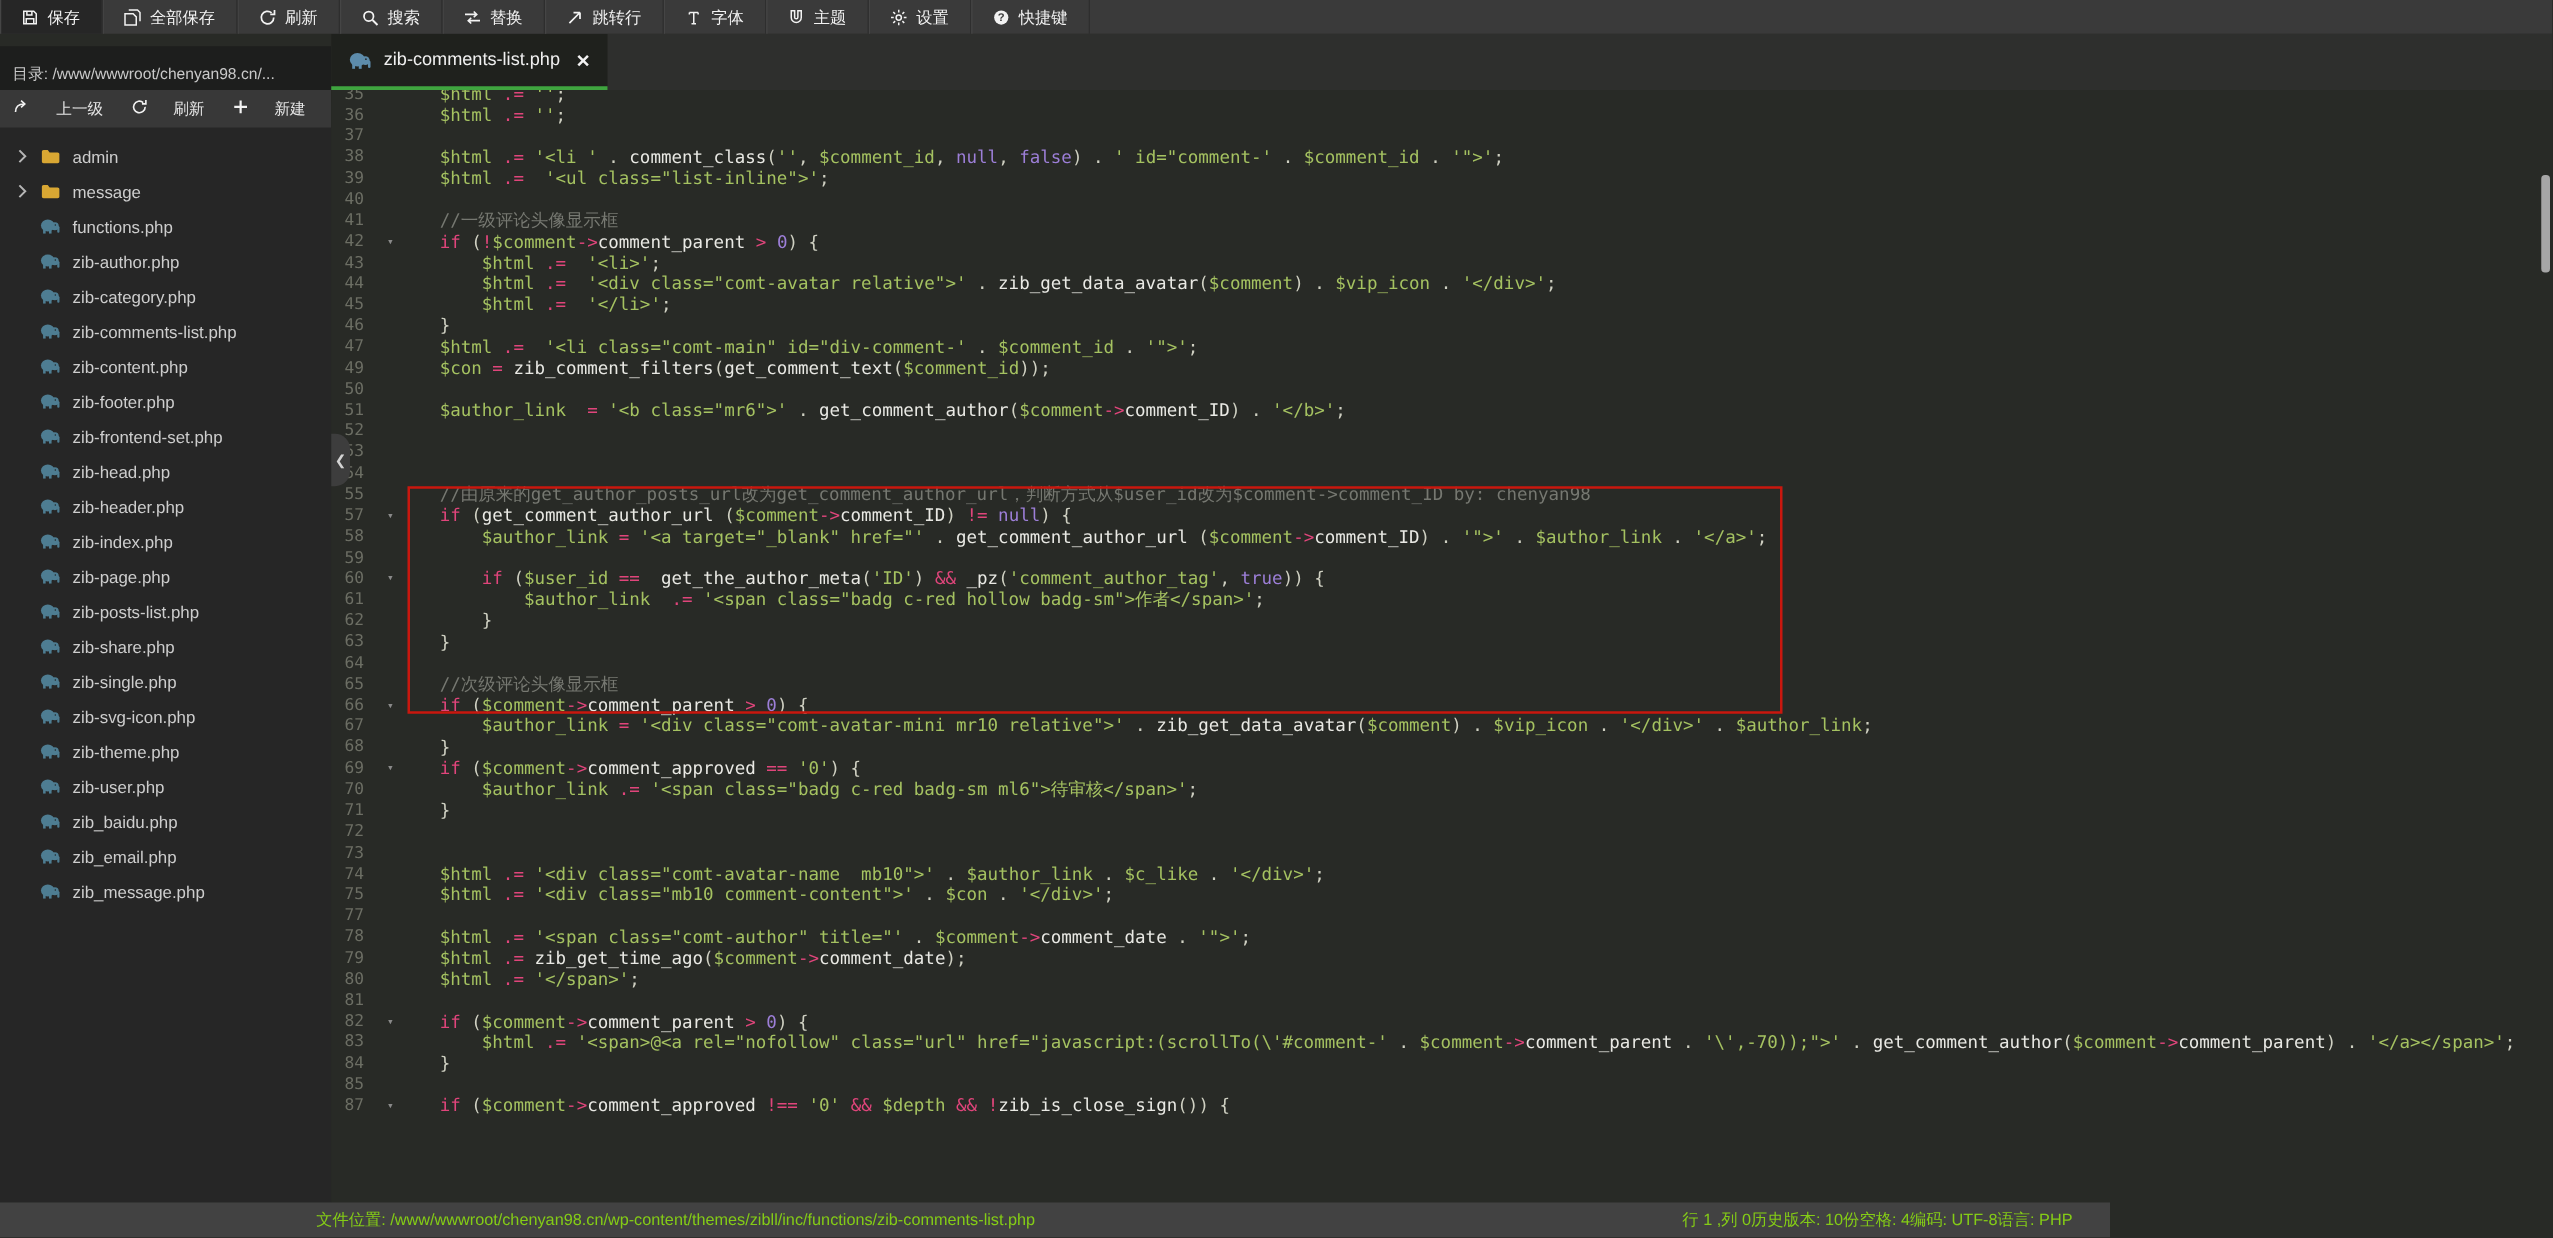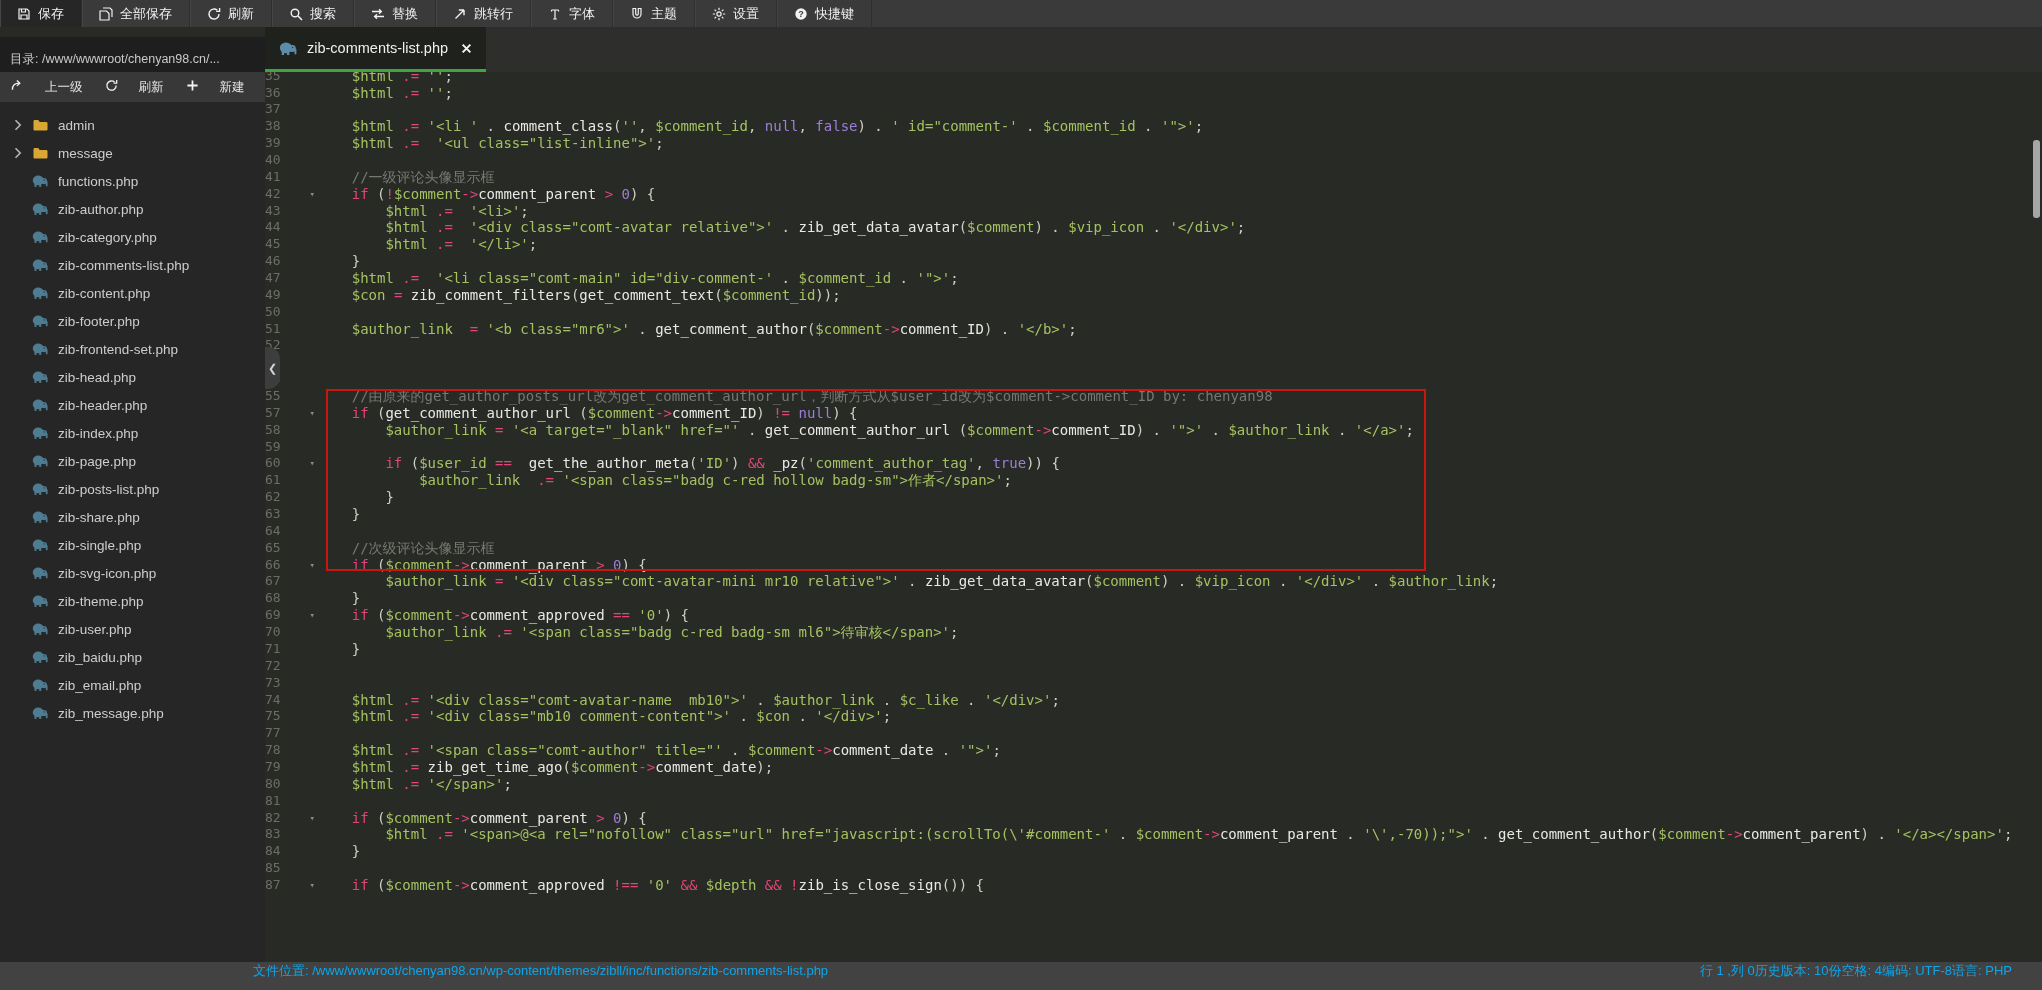--- a/index.html
+++ b/index.html
@@ -39,42 +39,42 @@
   .tree-item .ficon svg{width:100%;height:100%}
 
   
   .collapse-handle{position:absolute;left:265px;top:347px;width:15px;height:42px;background:#3d3d3d;
        border-radius:0 12px 12px 0;color:#d4d4d4;font-size:11px;display:flex;align-items:center;justify-content:center;cursor:pointer;z-index:20}
 
   
   .editor{position:absolute;left:265px;top:72px;right:0;bottom:28px;background:#282a26;overflow:hidden}
   .code-lines{margin-top:-4.3px}
   .code-line{height:16.86px;display:flex;font-family:"DejaVu Sans Mono","Liberation Mono",monospace;font-size:14px;line-height:16.86px;white-space:pre}
-  .gutter{flex:0 0 53px;text-align:left;padding-right:16px;color:#6c6e64;font-size:13px;position:relative;user-select:none}
+  .gutter{flex:0 0 53px;text-align:center;padding-right:16px;color:#6c6e64;font-size:13px;position:relative;user-select:none}
   .fold{position:absolute;right:3px;top:0;font-size:9px;color:#8a8a8a;line-height:16.86px}
   .code{flex:1}
   .tk-v{color:#a5c261}
   .tk-s{color:#a5c261}
   .tk-o{color:#e0457b}
   .tk-k{color:#e0457b}
   .tk-a{color:#9d7fd8}
   .tk-f{color:#e9e9e4}
   .tk-t{color:#e9e9e4}
   .tk-p{color:#cfd0c2}
   .tk-c{color:#767871}
 
   
   .annotation-box{position:absolute;left:326px;top:389px;width:1100px;height:182px;border:2px solid #c9170e;z-index:15;pointer-events:none}
 
   
   .scroll-thumb{position:absolute;left:2033px;top:140px;width:7px;height:78px;background:#a6a6a6;border-radius:3px;z-index:25;cursor:pointer}
 
   
-  .statusbar{position:absolute;left:0;bottom:0;width:2042px;height:28px;background:#424242;color:#0ea5e9;
-             font-size:13px;display:flex;z-index:30}
+  .statusbar{position:absolute;left:0;bottom:0;width:1688px;height:28px;background:#424242;color:#84cc16;
+             font-size:13px;display:flex;align-items:center;z-index:30}
   .statusbar .loc{margin-left:253px;white-space:nowrap}
   .statusbar .right{margin-left:auto;display:flex;padding-right:30px;white-space:nowrap}
 </style>
 </head>
 <body>
 
 <div class="toolbar">
   <div style="display:flex" id="toolbar-buttons">
       <div class="tb-btn active">
         <span style="display:flex">

